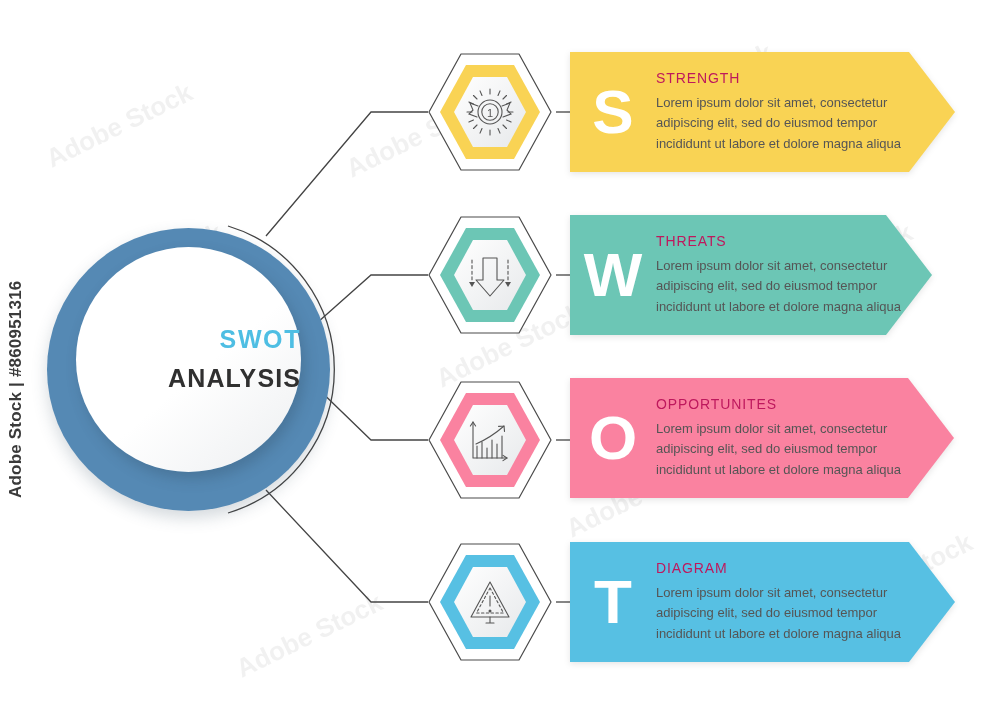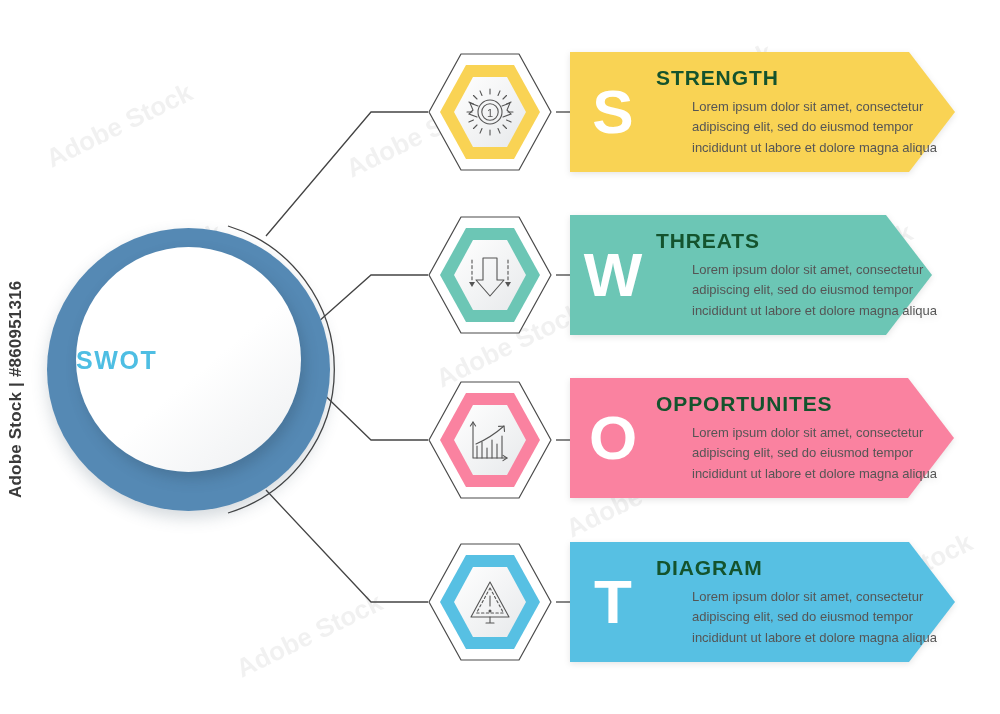--- a/index.html
+++ b/index.html
@@ -64,21 +64,21 @@
     position: absolute;
     left: 29px;
     top: 19px;
     width: 225px;
     height: 225px;
     border-radius: 50%;
     background: linear-gradient(140deg, #ffffff 0%, #ffffff 55%, #eceef0 100%);
     box-shadow: 4px 7px 14px rgba(40,60,80,0.26);
     display: flex;
     flex-direction: column;
-    align-items: flex-start;
+    align-items: flex-end;
     justify-content: center;
   }
   .circle-kicker {
     color: #4ebee3;
     font-size: 25px;
     font-weight: bold;
     letter-spacing: 1.6px;
     line-height: 1.2;
   }
   .circle-title-1, .circle-title-2 {
@@ -128,32 +128,32 @@
     font-weight: bold;
     line-height: 1;
     flex: 0 0 auto;
   }
   .banner-text {
     position: relative;
     flex: 1 1 auto;
     padding-right: 40px;
   }
   .banner-heading {
-    color: #14532d;
-    font-size: 21px;
-    font-weight: bold;
+    color: #be185d;
+    font-size: 14px;
+    font-weight: normal;
     letter-spacing: 0.9px;
     margin-bottom: 7px;
   }
   .banner-body {
     color: #555555;
     font-size: 13px;
     line-height: 1.56;
   }
-  .banner-body div { white-space: nowrap; margin-left: 36px; }
+  .banner-body div { white-space: nowrap; }
 </style>
 </head>
 <body>
 
 <div id="canvas">
 
   <div class="wm-tile" style="left:70px;  top:250px;">Adobe Stock</div>
   <div class="wm-tile" style="left:150px; top:420px;">Adobe Stock</div>
   <div class="wm-tile" style="left:340px; top:120px;">Adobe Stock</div>
   <div class="wm-tile" style="left:430px; top:330px;">Adobe Stock</div>
@@ -181,20 +181,21 @@
       <path d="M 556 275 L 570 275"></path>
       <path d="M 556 440 L 570 440"></path>
       <path d="M 556 602 L 570 602"></path>
     </g>
   </svg>
 
   <div class="circle-wrap">
     <div class="circle-ring" style="background: rgb(85, 137, 180);"></div>
     <div class="circle-inner">
       <div class="circle-kicker" style="color: rgb(78, 190, 227);">SWOT</div>
+      <div class="circle-title-1">ANALYSIS</div>
     </div>
   </div>
 
   <div class="hex" style="left:425px; top:50px;">
     <svg width="130" height="124" viewBox="0 0 130 124" xmlns="http://www.w3.org/2000/svg">
       <defs>
         <linearGradient id="gsh1" x1="0" y1="0" x2="1" y2="1">
           <stop offset="0" stop-color="#ffffff"></stop>
             <stop offset="1" stop-color="#e7e9eb"></stop>
         </linearGradient>

